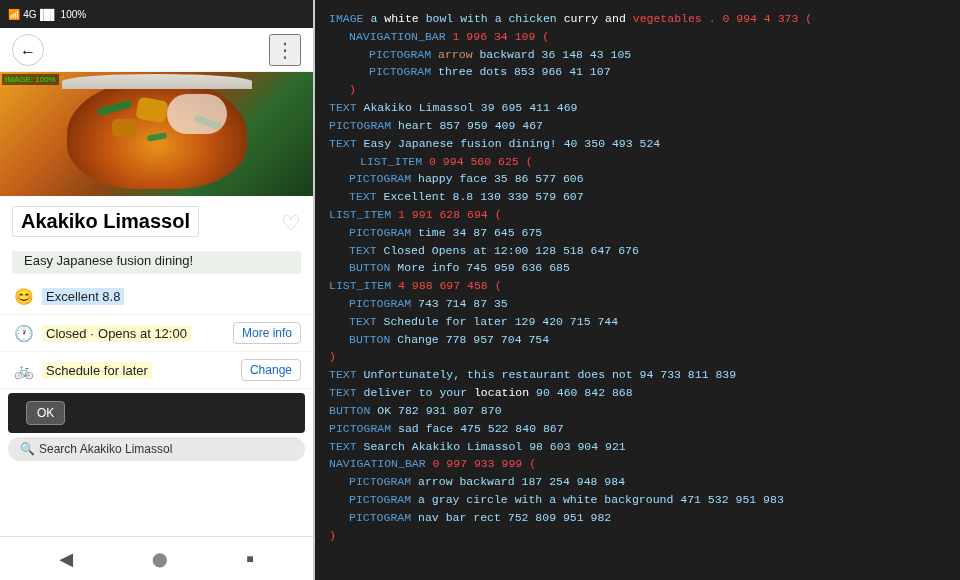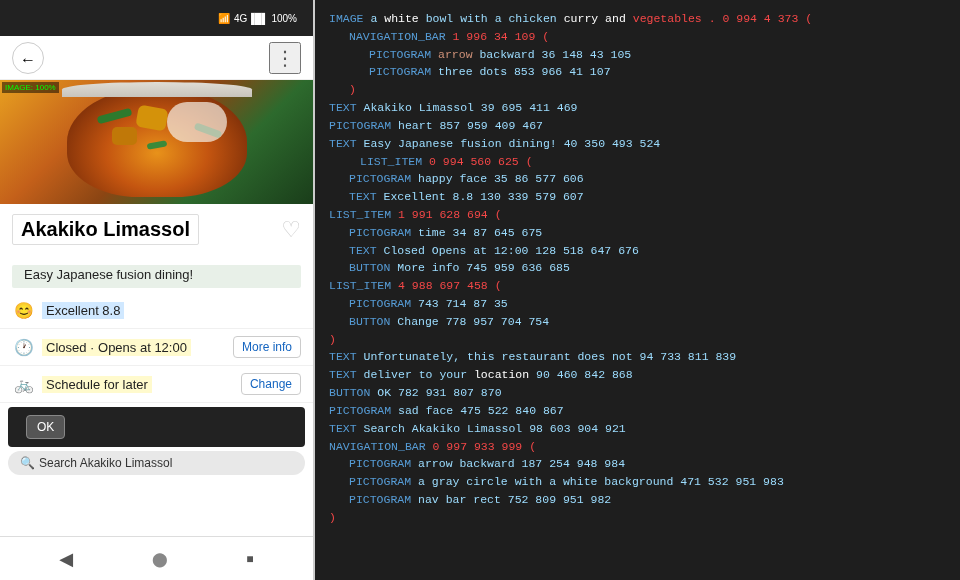--- a/index.html
+++ b/index.html
@@ -21,25 +21,25 @@
       position: relative;
       border-right: 2px solid #ccc;
       overflow: hidden;
     }
 
     
     .status-bar {
       background: #222;
       color: #fff;
       font-size: 10px;
-      padding: 2px 16px;
-      display: flex;
-      justify-content: flex-end;
-      align-items: center;
-      height: 36px;
+      padding: 2px 8px;
+      display: flex;
+      justify-content: flex-start;
+      align-items: center;
+      height: 28px;
     }
 
     
     .nav-bar-top {
       background: #fff;
       display: flex;
       align-items: center;
       justify-content: space-between;
       padding: 8px 12px;
       border-bottom: 1px solid #eee;
@@ -75,23 +75,23 @@
     }
 
     
     .content-area {
       background: #fff;
       padding: 0;
     }
 
     
     .restaurant-header {
-      padding: 10px 12px 20px 12px;
-      display: flex;
-      align-items: center;
+      padding: 10px 12px 14px 12px;
+      display: flex;
+      align-items: flex-end;
       justify-content: space-between;
       background: #fff;
     }
     .heart-icon {
       font-size: 22px;
       color: #ccc;
       cursor: pointer;
     }
 
     .restaurant-tagline {
@@ -322,20 +322,21 @@
     <div class="code-line" style="padding-left: 0px;"><span class="c-blue">TEXT</span><span class="c-cyan"> Easy Japanese fusion dining! 40 350 493 524</span></div>
     <div class="code-line" style="padding-left: 0px; margin-left: 31px;"><span class="c-blue">LIST_ITEM</span><span class="c-red"> 0 994 560 625 (</span></div>
     <div class="code-line" style="padding-left: 20px;"><span class="c-blue">PICTOGRAM</span><span class="c-cyan"> happy face 35 86 577 606</span></div>
     <div class="code-line" style="padding-left: 20px;"><span class="c-blue">TEXT</span><span class="c-cyan"> Excellent 8.8 130 339 579 607</span></div>
     <div class="code-line" style="padding-left: 0px;"><span class="c-blue">LIST_ITEM</span><span class="c-red"> 1 991 628 694 (</span></div>
     <div class="code-line" style="padding-left: 20px;"><span class="c-blue">PICTOGRAM</span><span class="c-cyan"> time 34 87 645 675</span></div>
     <div class="code-line" style="padding-left: 20px;"><span class="c-blue">TEXT</span><span class="c-cyan"> Closed Opens at 12:00 128 518 647 676</span></div>
     <div class="code-line" style="padding-left: 20px;"><span class="c-blue">BUTTON</span><span class="c-cyan"> More info 745 959 636 685</span></div>
     <div class="code-line" style="padding-left: 0px;"><span class="c-blue">LIST_ITEM</span><span class="c-red"> 4 988 697 458 (</span></div>
     <div class="code-line" style="padding-left: 20px;"><span class="c-blue">PICTOGRAM</span><span class="c-cyan"> 743 714 87 35</span></div>
+    <div class="code-line" style="padding-left: 20px;"><span class="c-blue">TEXT</span><span class="c-cyan"> Schedule for later 129 420 715 744</span></div>
     <div class="code-line" style="padding-left: 20px;"><span class="c-blue">BUTTON</span><span class="c-cyan"> Change 778 957 704 754</span></div>
     <div class="code-line" style="padding-left: 0px;"><span class="c-red">)</span></div>
     <div class="code-line" style="padding-left: 0px;"><span class="c-blue">TEXT</span><span class="c-cyan"> Unfortunately, this restaurant does not 94 733 811 839</span></div>
     <div class="code-line" style="padding-left: 0px;"><span class="c-blue">TEXT</span><span class="c-cyan"> deliver to your </span><span class="c-white">location</span><span class="c-cyan"> 90 460 842 868</span></div>
     <div class="code-line" style="padding-left: 0px;"><span class="c-blue">BUTTON</span><span class="c-cyan"> OK 782 931 807 870</span></div>
     <div class="code-line" style="padding-left: 0px;"><span class="c-blue">PICTOGRAM</span><span class="c-cyan"> sad face 475 522 840 867</span></div>
     <div class="code-line" style="padding-left: 0px;"><span class="c-blue">TEXT</span><span class="c-cyan"> Search Akakiko Limassol 98 603 904 921</span></div>
     <div class="code-line" style="padding-left: 0px;"><span class="c-blue">NAVIGATION_BAR</span><span class="c-red"> 0 997 933 999 (</span></div>
     <div class="code-line" style="padding-left: 20px;"><span class="c-blue">PICTOGRAM</span><span class="c-cyan"> arrow backward 187 254 948 984</span></div>
     <div class="code-line" style="padding-left: 20px;"><span class="c-blue">PICTOGRAM</span><span class="c-cyan"> a gray circle with a white background 471 532 951 983</span></div>

